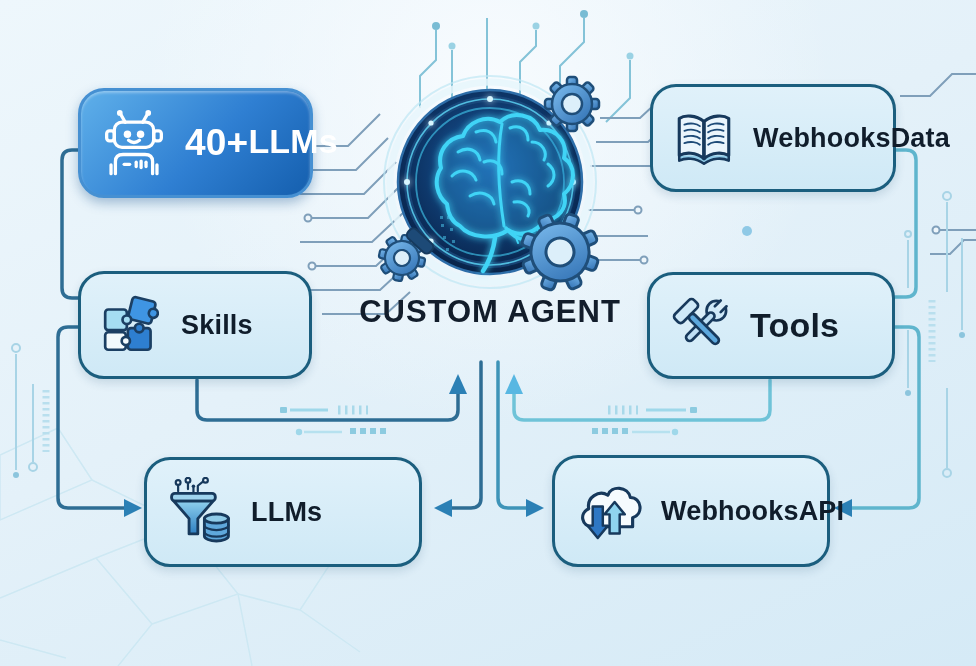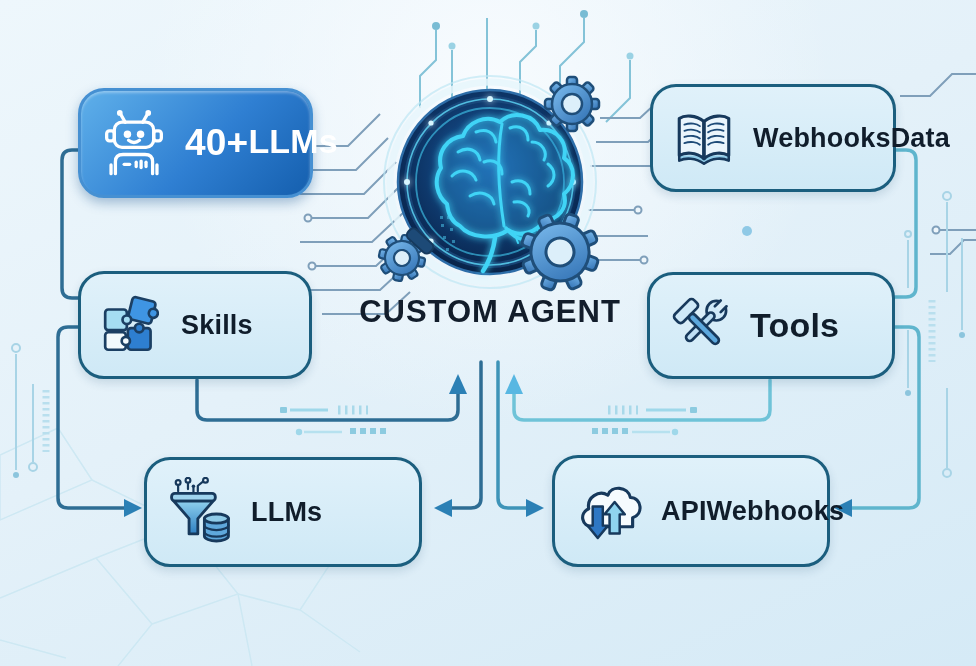--- a/index.html
+++ b/index.html
@@ -425,22 +425,22 @@
 
   <div class="card" style="left:552px;top:455px;width:278px;height:112px;">
     <span class="icon">
       <svg width="72" height="72" viewBox="0 0 64 64" fill="none" stroke="#17395c" stroke-width="2.8" stroke-linejoin="round" stroke-linecap="round">
         <path d="M17,46 C8,46 5,34 14,30 C12,20 23,13 31,18 C34,9 49,10 51,20 C61,20 63,35 53,38 L53,46 Z" fill="#f6fbfe"></path>
         <path d="M37,24 L46,35 L41.5,35 L41.5,52 L32.5,52 L32.5,35 L28,35 Z" fill="#8fd4ef" stroke-width="2.2"></path>
         <path d="M22,56 L13,45 L17.5,45 L17.5,28 L26.5,28 L26.5,45 L31,45 Z" fill="#2e77c4" stroke-width="2.2"></path>
       </svg>
     </span>
     <span class="card-text">
+      <span>Webhooks</span>
       <span>API</span>
-      <span>Webhooks</span>
     </span>
   </div>
 
   <div class="title-block">
     <div class="title-line1">CUSTOM AGENT</div>
   </div>
 
 </div>
 
 </body></html>

